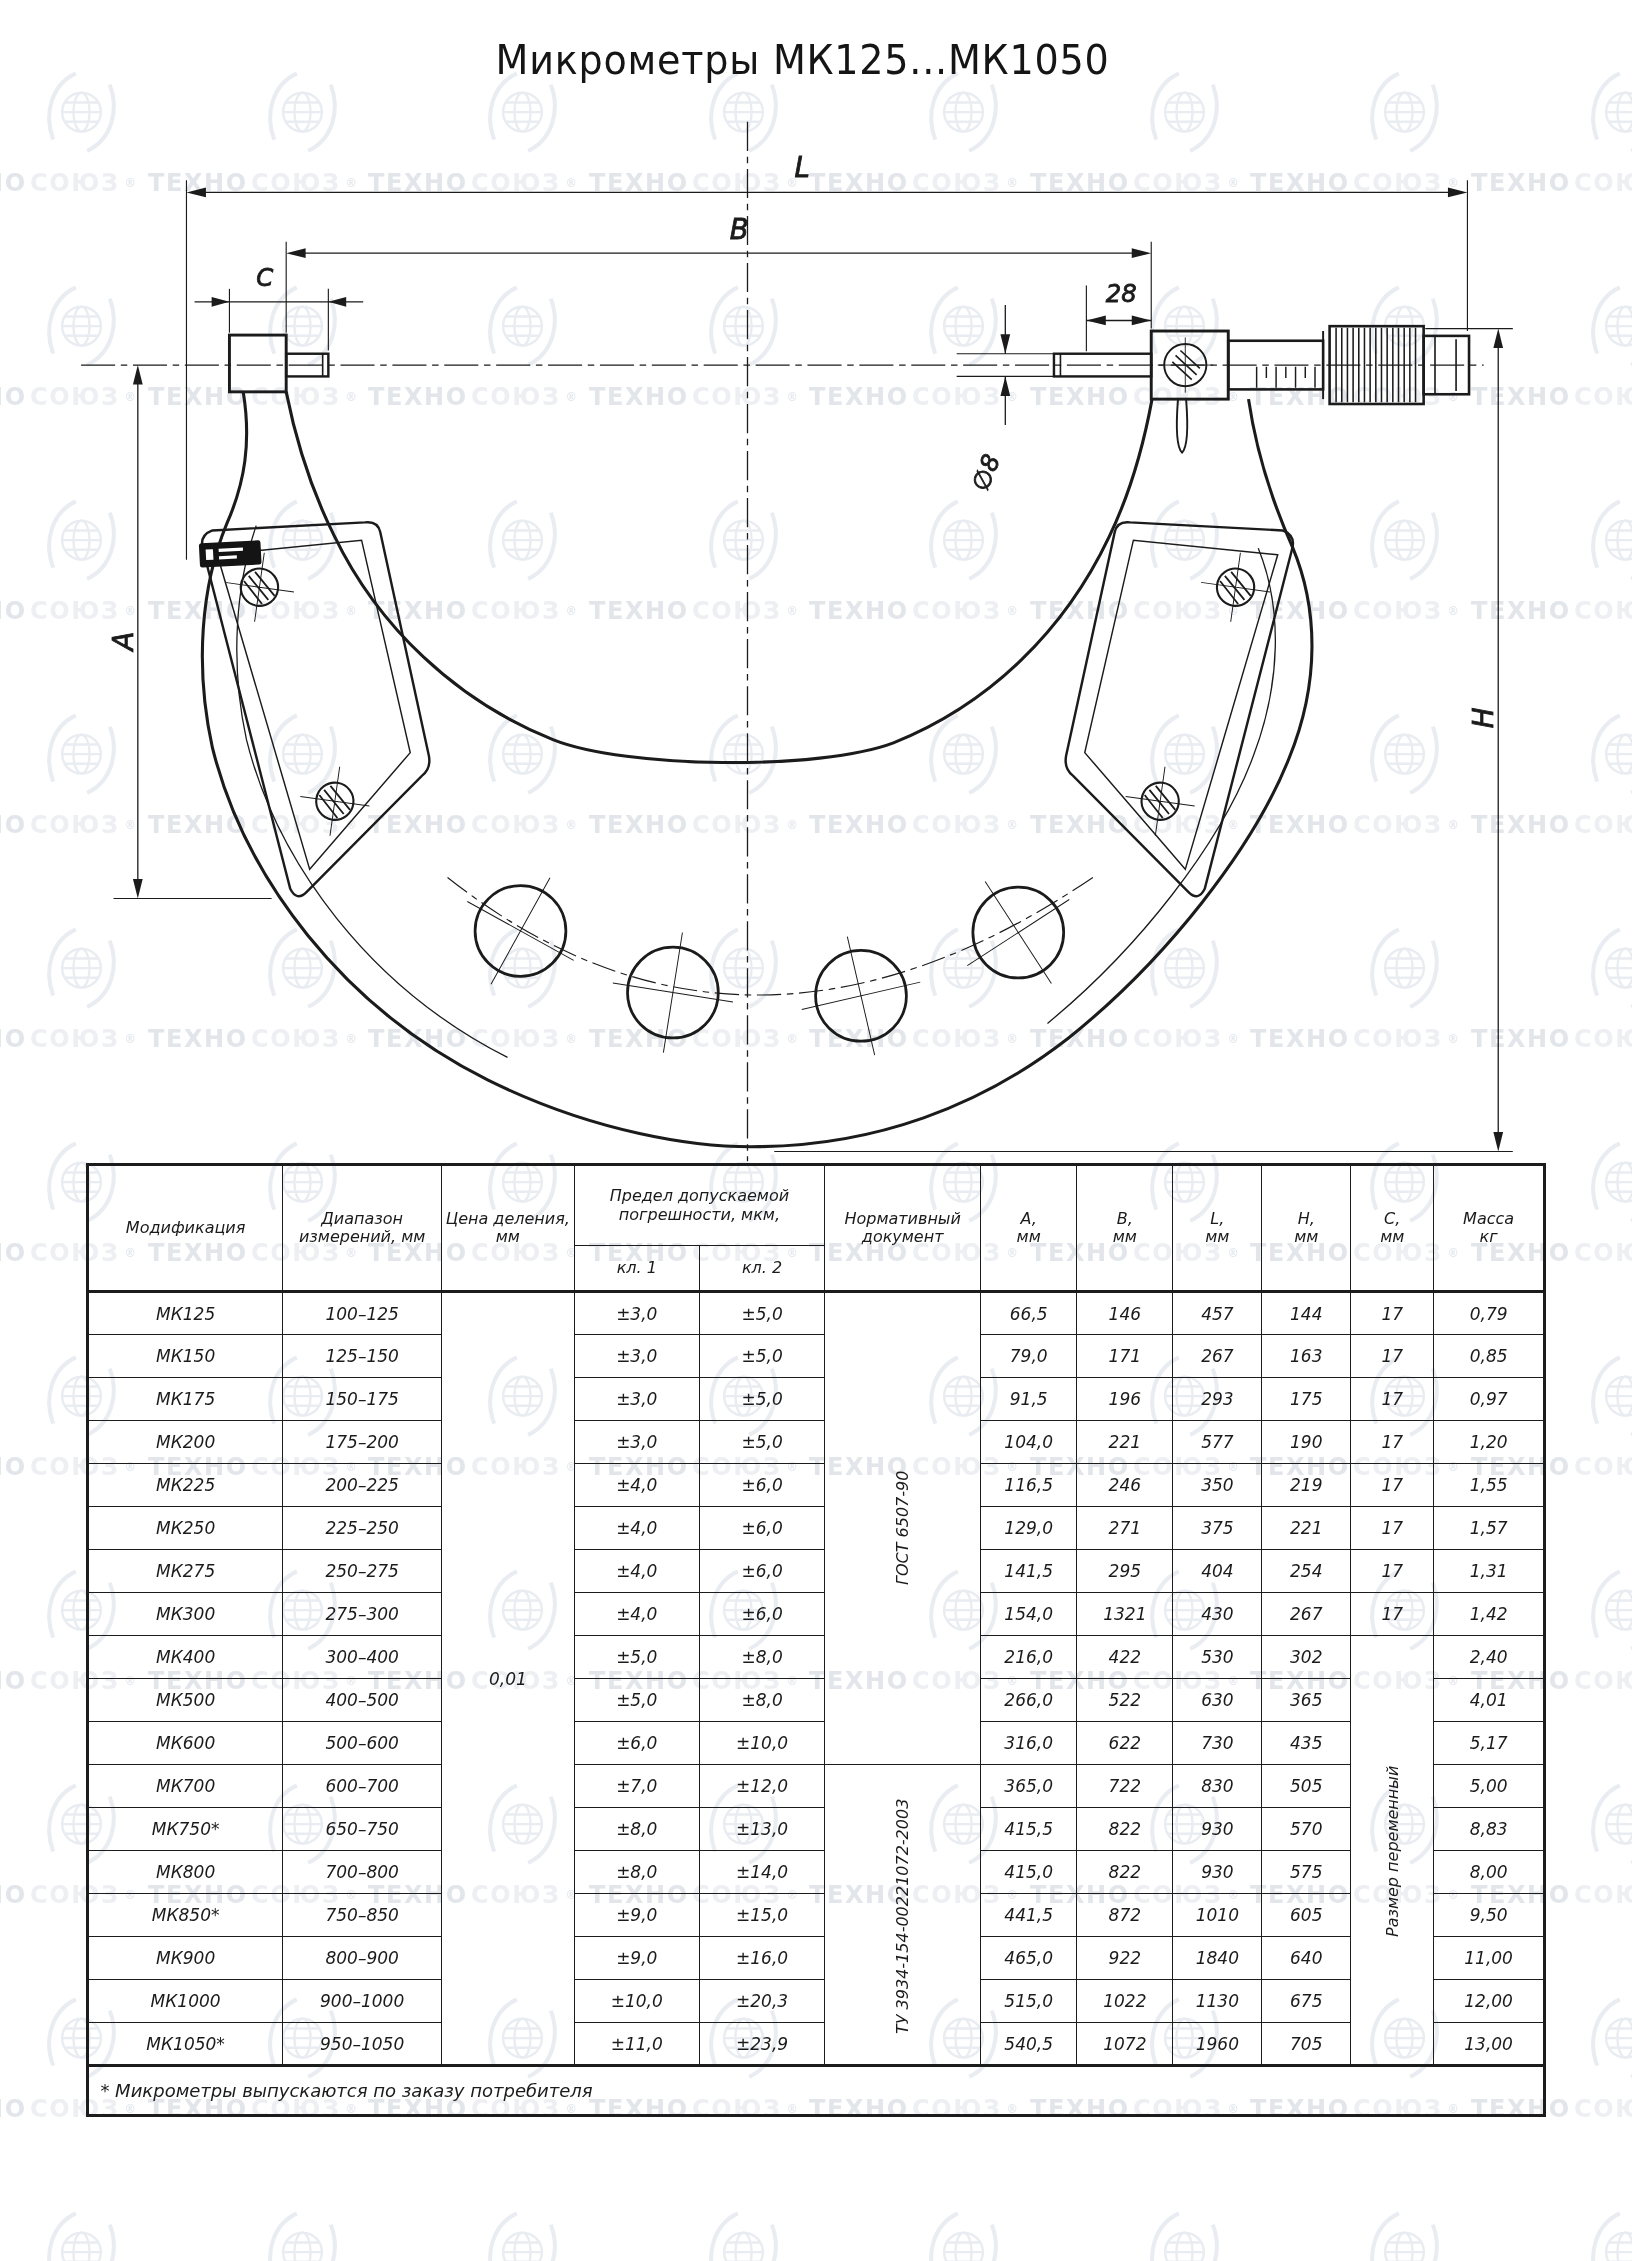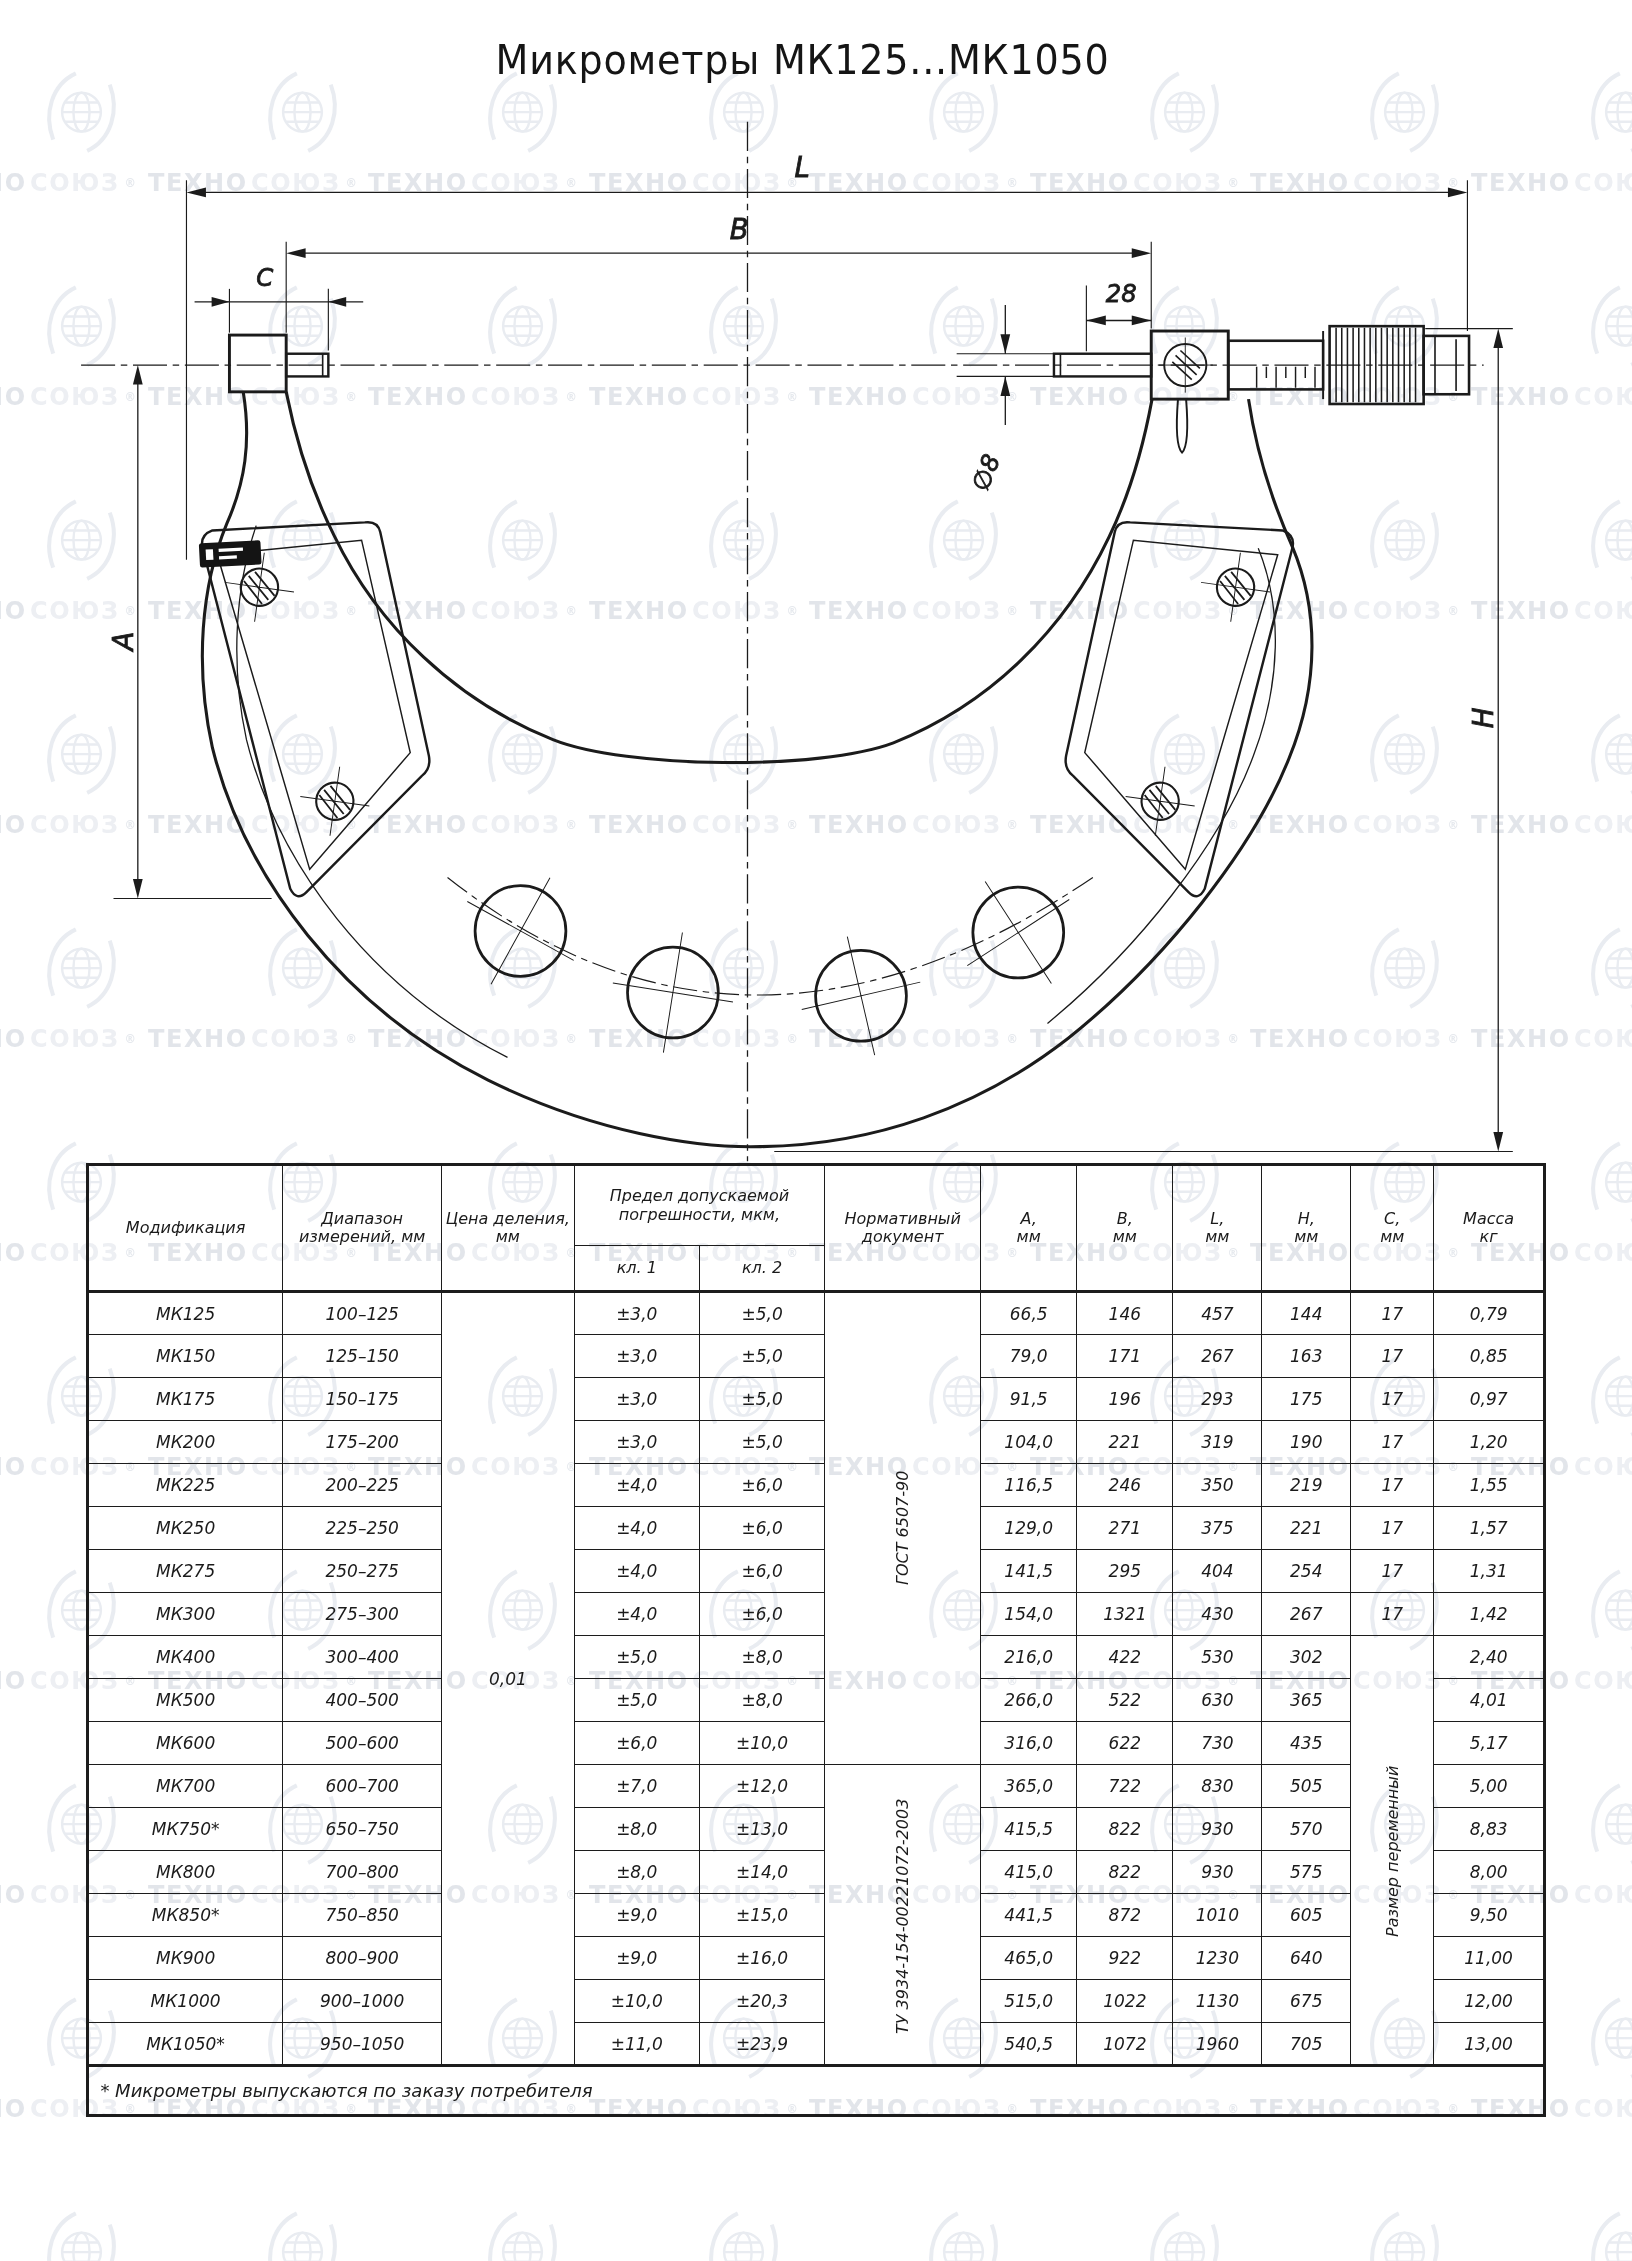--- a/index.html
+++ b/index.html
@@ -1544,21 +1544,21 @@
           <td>17</td>
           <td>0,97</td>
         </tr>
         <tr>
           <td>МК200</td>
           <td>175–200</td>
           <td>±3,0</td>
           <td>±5,0</td>
           <td>104,0</td>
           <td>221</td>
-          <td>319</td>
+          <td>577</td>
           <td>190</td>
           <td>17</td>
           <td>1,20</td>
         </tr>
         <tr>
           <td>МК225</td>
           <td>200–225</td>
           <td>±4,0</td>
           <td>±6,0</td>
           <td>116,5</td>
@@ -1683,21 +1683,21 @@
           <td>605</td>
           <td>9,50</td>
         </tr>
         <tr>
           <td>МК900</td>
           <td>800–900</td>
           <td>±9,0</td>
           <td>±16,0</td>
           <td>465,0</td>
           <td>922</td>
-          <td>1230</td>
+          <td>1840</td>
           <td>640</td>
           <td>11,00</td>
         </tr>
         <tr>
           <td>МК1000</td>
           <td>900–1000</td>
           <td>±10,0</td>
           <td>±20,3</td>
           <td>515,0</td>
           <td>1022</td>

